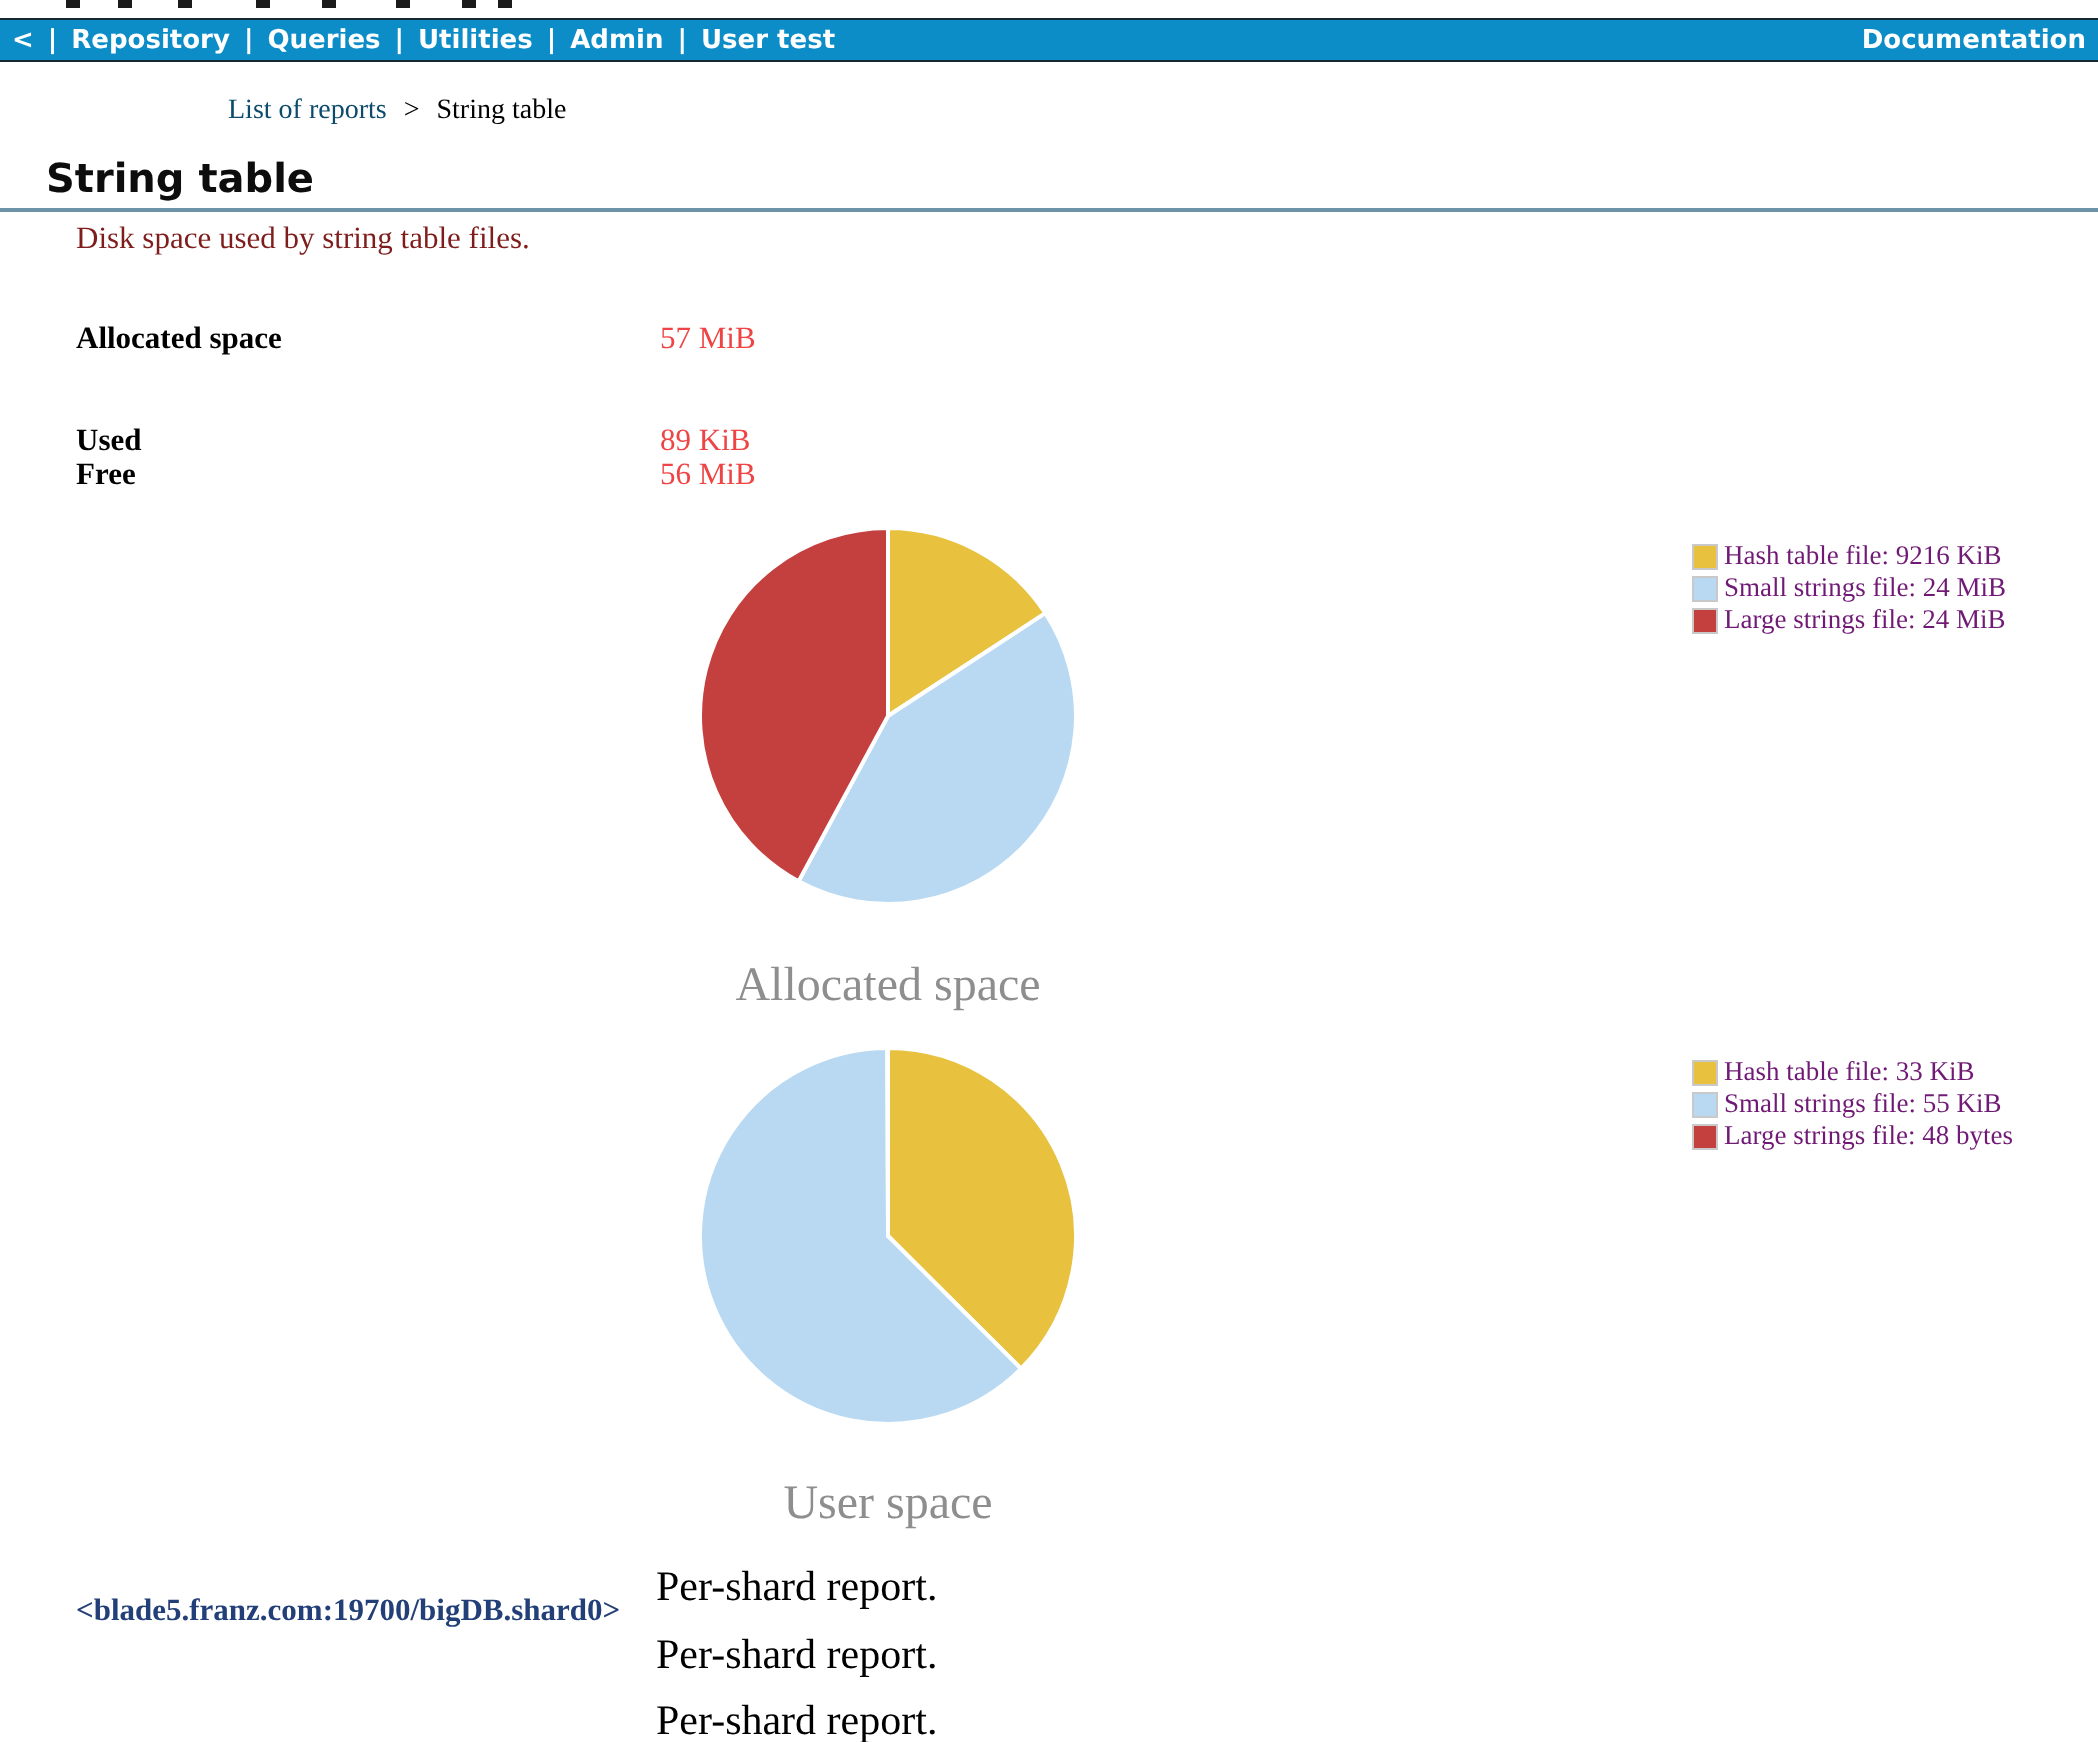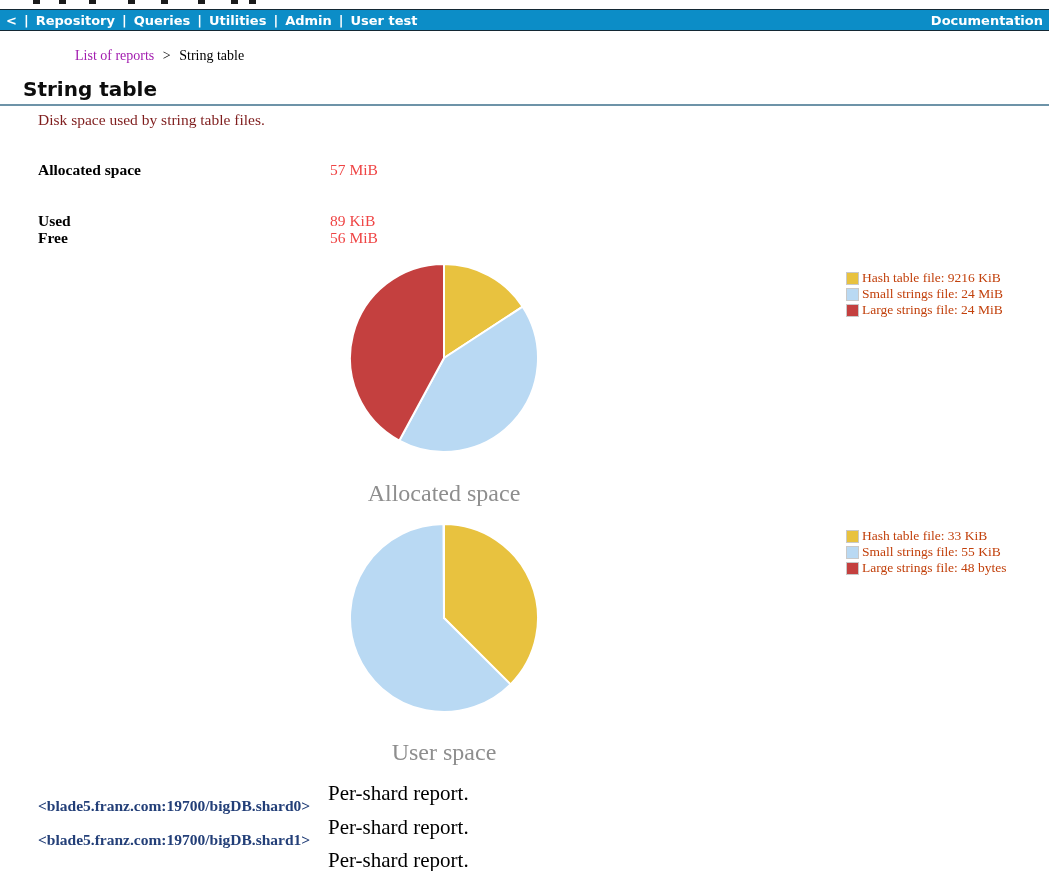--- a/index.html
+++ b/index.html
@@ -27,21 +27,21 @@
     font-family:"DejaVu Sans","Liberation Sans",sans-serif;
     font-weight:bold; font-size:13px; color:#ffffff;
     padding:0 6px;
   }
   .nav-left { display:flex; align-items:center; }
   .nav-link { color:#ffffff; text-decoration:none; cursor:pointer; white-space:nowrap; }
   .nav-sep { margin:0 7px; }
 
   
   #breadcrumb { position:absolute; left:75px; top:48px; font-size:14px; color:#000; }
-  .bc-link { color:#a21caf; text-decoration:none; cursor:pointer; }
+  .bc-link { color:#0c4a6e; text-decoration:none; cursor:pointer;margin-left:39px; }
   .bc-sep { margin:0 5px; }
 
   
   #heading-block {
     position:absolute; left:0; top:79px; width:1049px;
     padding:0 0 4px 23px;
     border-bottom:2px solid #6d93a8;
   }
   #page-title {
     font-family:"DejaVu Sans","Liberation Sans",sans-serif;
@@ -55,21 +55,21 @@
   .kv-value { position:absolute; left:330px; font-size:15.5px; color:#ef4444; }
 
   
   svg.pie { position:absolute; }
   .pie-caption {
     position:absolute; left:294px; width:300px; text-align:center;
     font-size:24px; color:#8e8e8e;
   }
 
   
-  .legend { position:absolute; left:846px; width:202px; font-size:13.5px; color:#c2410c; }
+  .legend { position:absolute; left:846px; width:202px; font-size:13.5px; color:#701a75; }
   .legend-row { display:flex; align-items:center; height:16px; }
   .swatch {
     width:13px; height:13px; border:1px solid #c9c9c9; margin-right:3px;
     display:inline-block; flex:0 0 auto;
   }
 
   
   .shard-row { position:absolute; left:0; width:1049px; height:20px; }
   .shard-link {
     position:absolute; left:38px; font-weight:bold; font-size:15.5px;
@@ -167,18 +167,17 @@
   </div>
 </div>
 
 <div class="pie-caption" style="top:739px">User space</div>
 
 <div class="shard-row" style="top:781px">
   <a class="shard-link">&lt;blade5.franz.com:19700/bigDB.shard0&gt;</a>
   <span class="shard-text">Per-shard report.</span>
 </div>
 <div class="shard-row" style="top:815px">
-  <a class="shard-link">&lt;blade5.franz.com:19700/bigDB.shard1&gt;</a>
   <span class="shard-text">Per-shard report.</span>
 </div>
 <div class="shard-row" style="top:848px">
   <span class="shard-text">Per-shard report.</span>
 </div>
 
 </body></html>

